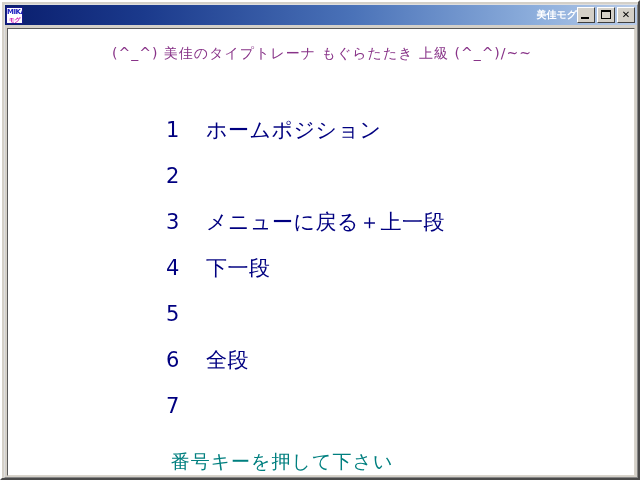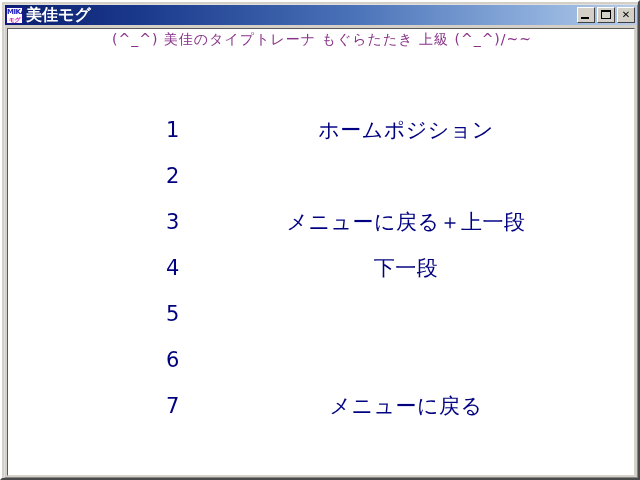--- a/index.html
+++ b/index.html
@@ -85,27 +85,28 @@
     font-size: 6px;
     font-weight: bold;
     color: #cc00aa;
     text-align: center;
     font-family: "DejaVu Sans", "Liberation Sans", sans-serif;
     letter-spacing: -0.5px;
   }
 
   #title-text {
     color: #ffffff;
-    font-size: 16px;
+    font-size: 10px;
     font-weight: bold;
     font-family: Liberation Serif, serif;
     white-space: nowrap;
     letter-spacing: 0px;
     text-shadow: none;
     flex: 1 1 auto;
+    text-align: right;
   }
 
   #titlebar-buttons {
     display: flex;
     flex: 0 0 auto;
     margin-right: 2px;
     gap: 2px;
   }
   .tb-btn {
     width: 18px;
@@ -160,21 +161,21 @@
     border-top: 1px solid #5a5a5a;
     border-left: 1px solid #5a5a5a;
     border-right: 1px solid #d8d4cc;
     border-bottom: 1px solid #d8d4cc;
     overflow: hidden;
   }
 
   #subtitle {
     position: absolute;
     left: 0;
-    top: 2px;
+    top: 16px;
     width: 628px;
     text-align: center;
     color: #883388;
     font-size: 14px;
     font-family: "DejaVu Sans", "Liberation Sans", sans-serif;
     white-space: nowrap;
     letter-spacing: 1px;
   }
 
   #menu-list {
@@ -193,21 +194,20 @@
     white-space: nowrap;
   }
   .menu-num {
     width: 40px;
     flex: 0 0 auto;
     text-align: left;
   }
   .menu-label {
     flex: 1 1 auto;
     letter-spacing: 0.5px;
-    text-align: center;
   }
 
   #prompt {
     position: absolute;
     left: 0;
     top: 420px;
     width: 628px;
     text-align: center;
     color: #007f7f;
     font-size: 19px;
@@ -261,22 +261,23 @@
       </div>
       <div class="menu-row">
         <span class="menu-num">4</span>
         <span class="menu-label">下一段</span>
       </div>
       <div class="menu-row">
         <span class="menu-num">5</span>
       </div>
       <div class="menu-row">
         <span class="menu-num">6</span>
+        <span class="menu-label">全段</span>
       </div>
       <div class="menu-row">
         <span class="menu-num">7</span>
-        <span class="menu-label">メニューに戻る</span>
       </div>
     </div>
 
+    <div id="prompt">番号キーを押して下さい</div>
 
   </div>
 </div>
 
 </body></html>

